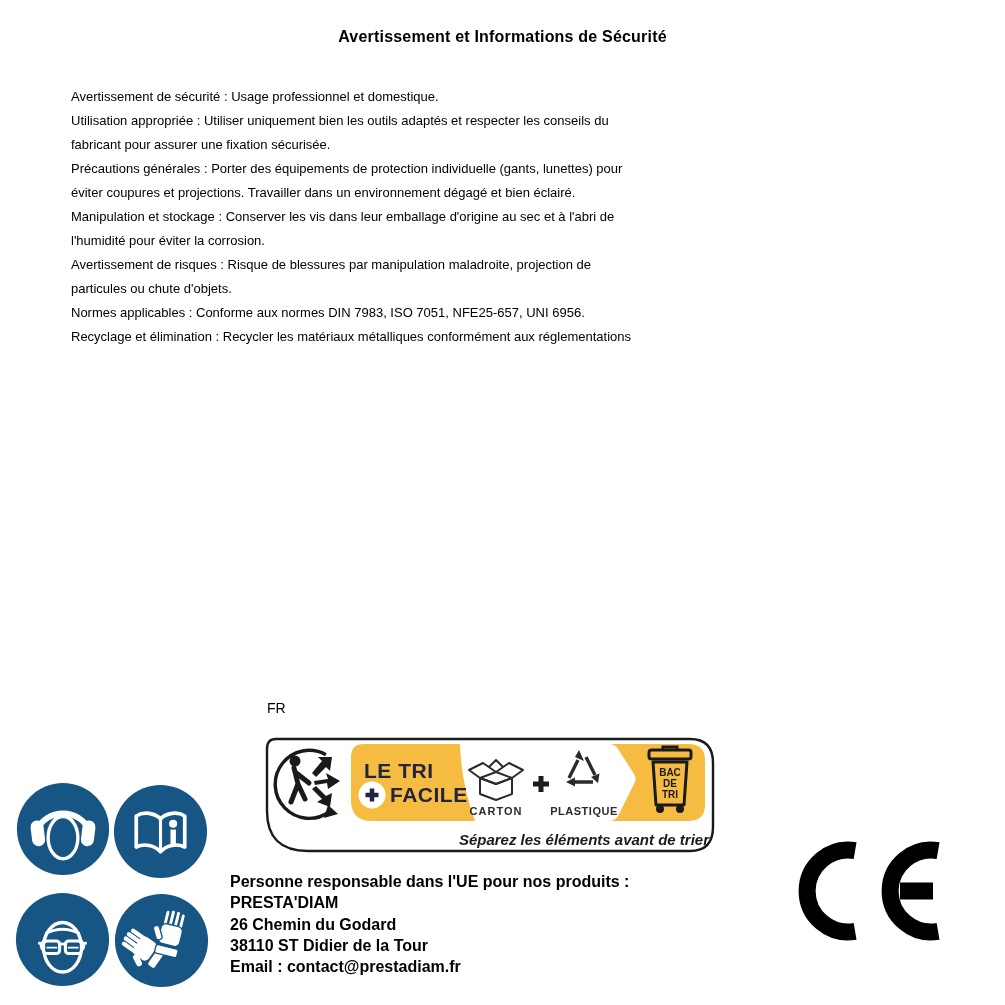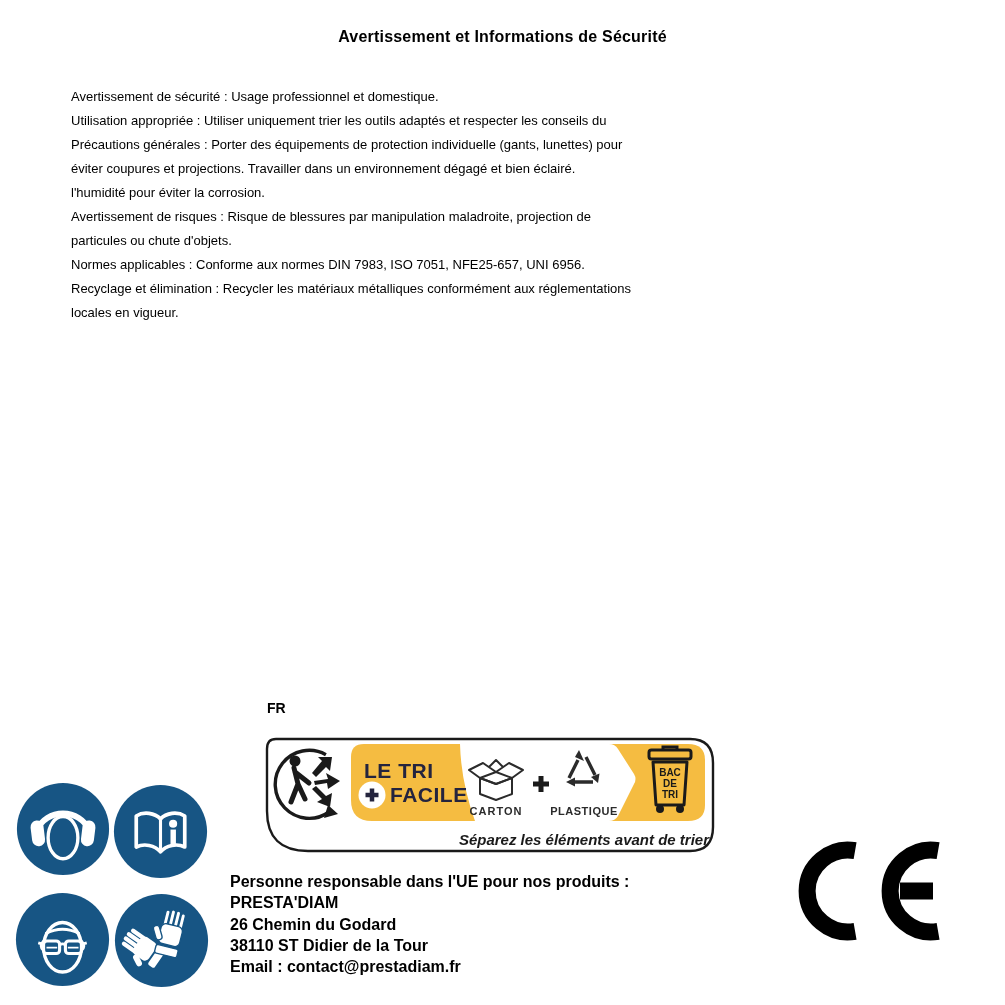--- a/index.html
+++ b/index.html
@@ -2,46 +2,47 @@
 <html><head>
 <meta charset="utf-8">
 <style>
   html,body{margin:0;padding:0;background:#fff;}
   #page{position:relative;width:1005px;height:1005px;background:#fff;overflow:hidden;
         font-family:"Liberation Sans",sans-serif;color:#000;}
   .title{position:absolute;top:28px;left:0;width:100%;text-align:center;
          font-size:16px;font-weight:700;letter-spacing:.2px;}
   .safety{position:absolute;left:71px;top:85px;width:900px;font-size:13px;line-height:24px;}
   .safety div{white-space:nowrap;}
-  .fr{position:absolute;left:267px;top:700px;font-size:14px;font-weight:700;}
+  .fr{position:absolute;left:267px;top:700px;font-size:14px;font-weight:400;}
   .trilabel{position:absolute;left:264px;top:737px;}
   .picto{position:absolute;}
   .contact{position:absolute;left:230px;top:871px;width:540px;text-align:left;
            font-size:16px;font-weight:700;line-height:21.3px;}
   .ce{position:absolute;left:797px;top:840px;}
   svg text{font-family:"Liberation Sans",sans-serif;}
 </style>
 </head>
 <body>
 
 <div id="page">
 
   <div class="title">Avertissement et Informations de Sécurité</div>
 
   <div class="safety">
     <div>Avertissement de sécurité : Usage professionnel et domestique.</div>
-    <div>Utilisation appropriée : Utiliser uniquement trier les outils adaptés et respecter les conseils du</div>
+    <div>Utilisation appropriée : Utiliser uniquement bien les outils adaptés et respecter les conseils du</div>
+    <div>fabricant pour assurer une fixation sécurisée.</div>
     <div>Précautions générales : Porter des équipements de protection individuelle (gants, lunettes) pour</div>
     <div>éviter coupures et projections. Travailler dans un environnement dégagé et bien éclairé.</div>
+    <div>Manipulation et stockage : Conserver les vis dans leur emballage d'origine au sec et à l'abri de</div>
     <div>l'humidité pour éviter la corrosion.</div>
     <div>Avertissement de risques : Risque de blessures par manipulation maladroite, projection de</div>
     <div>particules ou chute d'objets.</div>
     <div>Normes applicables : Conforme aux normes DIN 7983, ISO 7051, NFE25-657, UNI 6956.</div>
     <div>Recyclage et élimination : Recycler les matériaux métalliques conformément aux réglementations</div>
-    <div>locales en vigueur.</div>
   </div>
 
   <svg class="picto" style="left:15px;top:781px" width="96" height="96" viewBox="0 0 100 100">
     <circle cx="50" cy="50" r="48" fill="#175584"></circle>
     <path d="M23,51 A29,27 0 0 1 77,51" fill="none" stroke="#fff" stroke-width="6"></path>
     <ellipse cx="50" cy="59" rx="15.5" ry="22" fill="none" stroke="#fff" stroke-width="3.5"></ellipse>
     <rect x="17" y="41" width="13.5" height="27" rx="6.75" fill="#fff" transform="rotate(-7 23.75 54.5)"></rect>
     <rect x="69.5" y="41" width="13.5" height="27" rx="6.75" fill="#fff" transform="rotate(7 76.25 54.5)"></rect>
   </svg>
 

